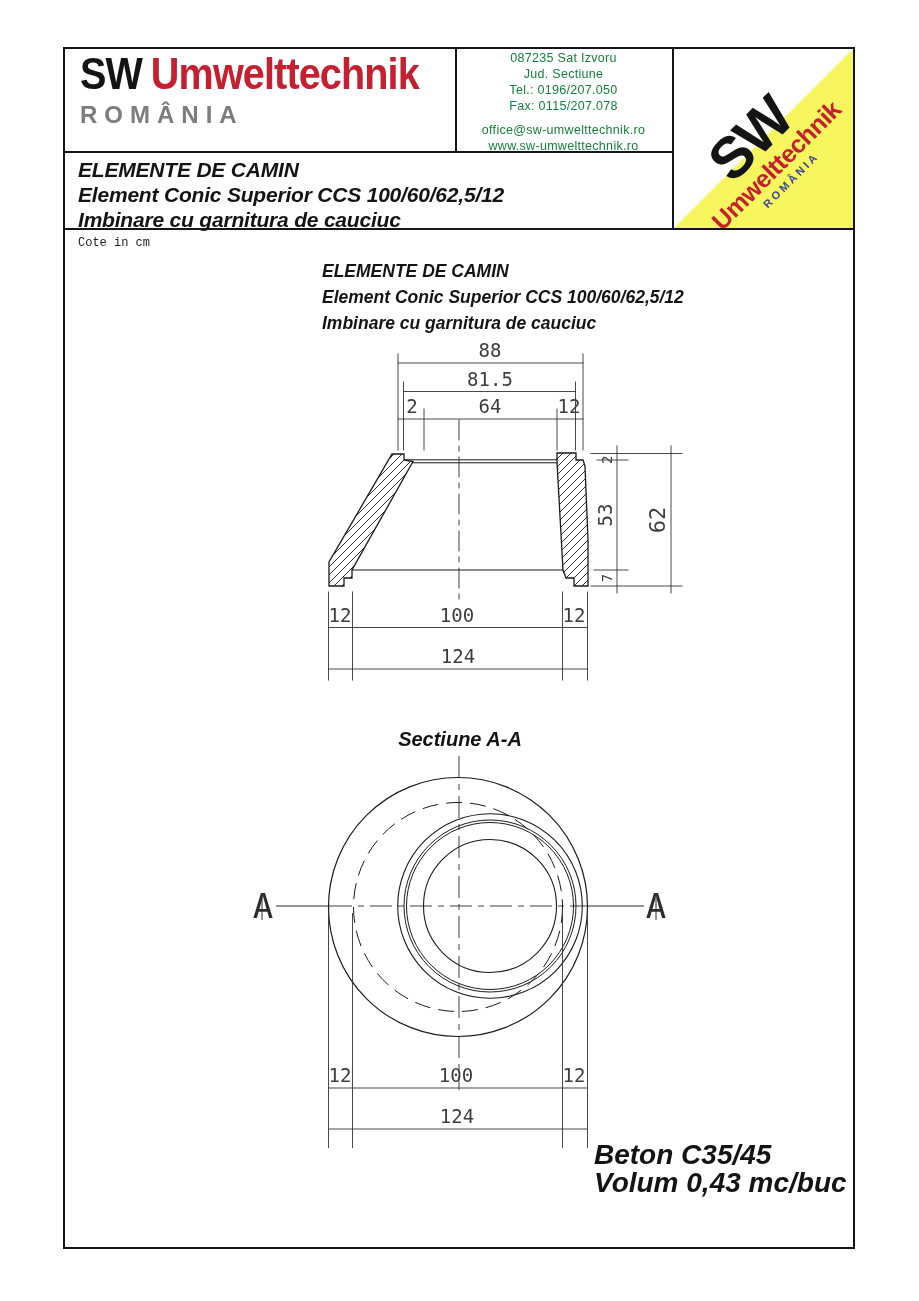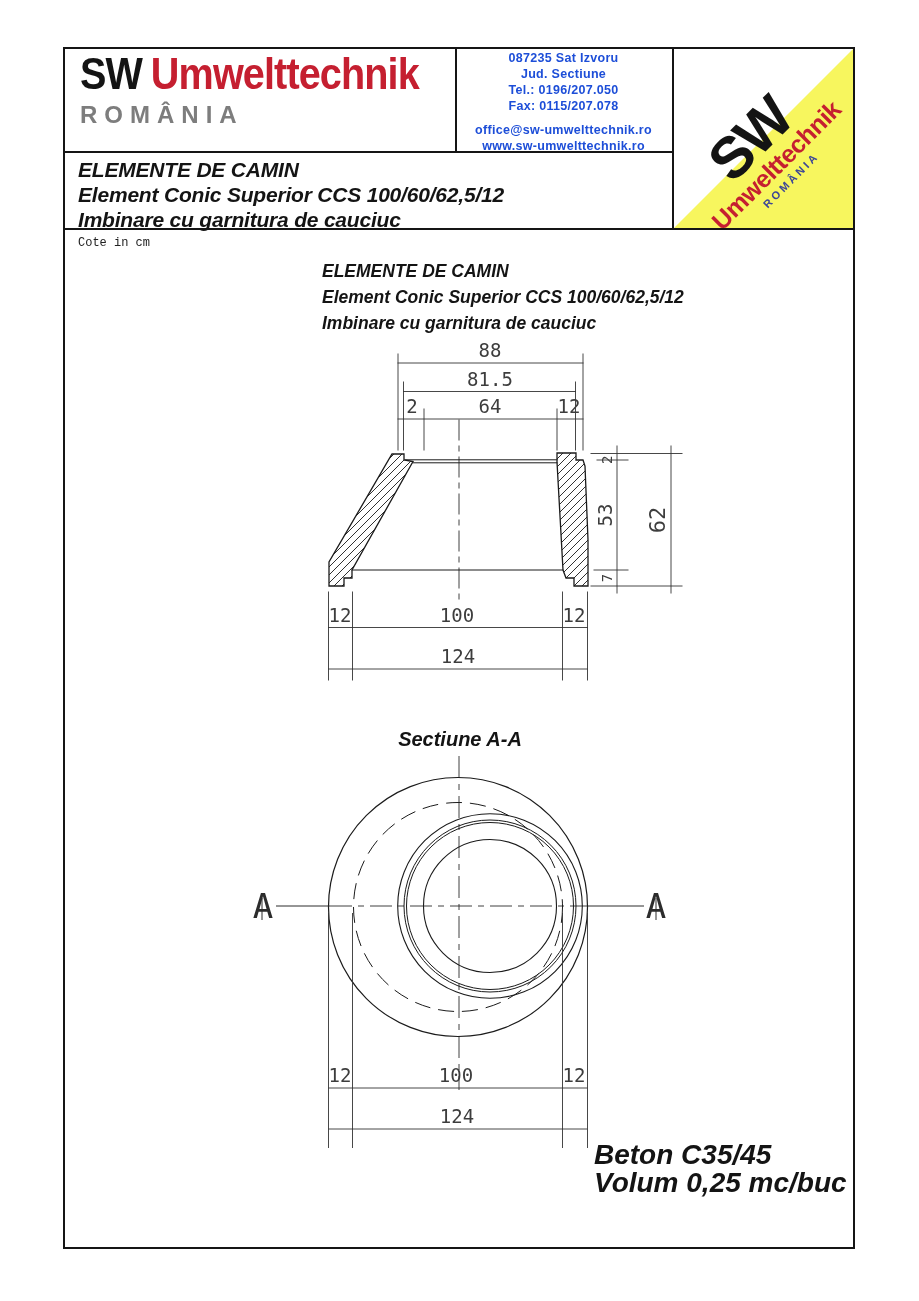--- a/index.html
+++ b/index.html
@@ -8,21 +8,21 @@
   .frame{position:absolute;left:63px;top:47px;width:788px;height:1198px;border:2px solid #151515;}
   .hline,.vline{position:absolute;background:#151515;}
   
   .logo-block{position:absolute;left:80px;top:51px;width:370px;}
   .logo-row{white-space:nowrap;font-weight:bold;font-size:45px;letter-spacing:-1px;
             transform:scaleX(.88);transform-origin:left top;line-height:1;}
   .logo-sw{color:#141414;}
   .logo-brand{color:#c51f30;margin-left:10px;}
   .logo-country{margin-top:7px;font-weight:bold;font-size:24px;letter-spacing:7px;color:#7d7d7d;line-height:1;}
   .contact{position:absolute;left:457px;top:50px;width:213px;text-align:center;
-           font-weight:bold;font-size:12.5px;line-height:16px;color:#1d4ed8;letter-spacing:.3px;}
+           font-weight:normal;font-size:12.5px;line-height:16px;color:#15803d;letter-spacing:.3px;}
   .contact .gap{height:8px;}
   .corner-logo{position:absolute;left:674px;top:49px;width:179px;height:179px;overflow:hidden;background:#fff;}
   .corner-tri{position:absolute;left:0;top:0;width:100%;height:100%;}
   .corner-stack{position:absolute;left:-40px;top:59px;width:260px;text-align:center;
                 transform:rotate(-45deg);transform-origin:center;}
   .corner-sw{font-weight:bold;font-size:58px;line-height:.85;color:#141414;letter-spacing:-2px;}
   .corner-brand{font-weight:bold;font-size:25px;line-height:1.05;color:#c51f30;letter-spacing:-.5px;}
   .corner-country{font-weight:bold;font-size:11px;line-height:1.3;color:#3c4697;letter-spacing:3px;}
   .title-block{position:absolute;left:78px;top:157px;font-weight:bold;font-style:italic;
                font-size:21px;line-height:25px;color:#141414;letter-spacing:-.2px;}
@@ -197,16 +197,16 @@
       </g>
       <text class="dimtxt" x="340" y="1082" text-anchor="middle">12</text>
       <text class="dimtxt" x="456" y="1082" text-anchor="middle">100</text>
       <text class="dimtxt" x="574" y="1082" text-anchor="middle">12</text>
       <text class="dimtxt" x="457" y="1123" text-anchor="middle">124</text>
     </g>
   </svg>
 
   <div class="material">
     <div>Beton C35/45</div>
-    <div>Volum 0,25 mc/buc</div>
+    <div>Volum 0,43 mc/buc</div>
   </div>
 
 </div>
 
 </body></html>

